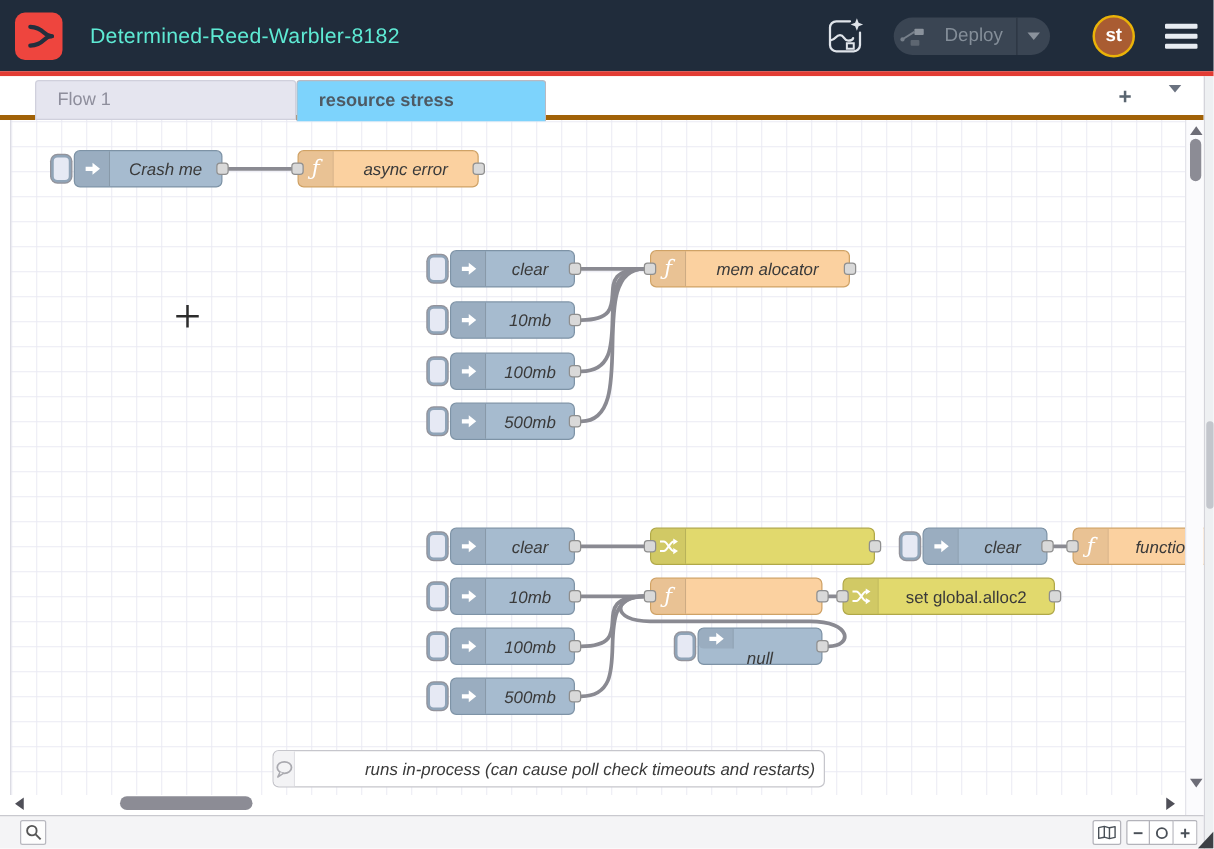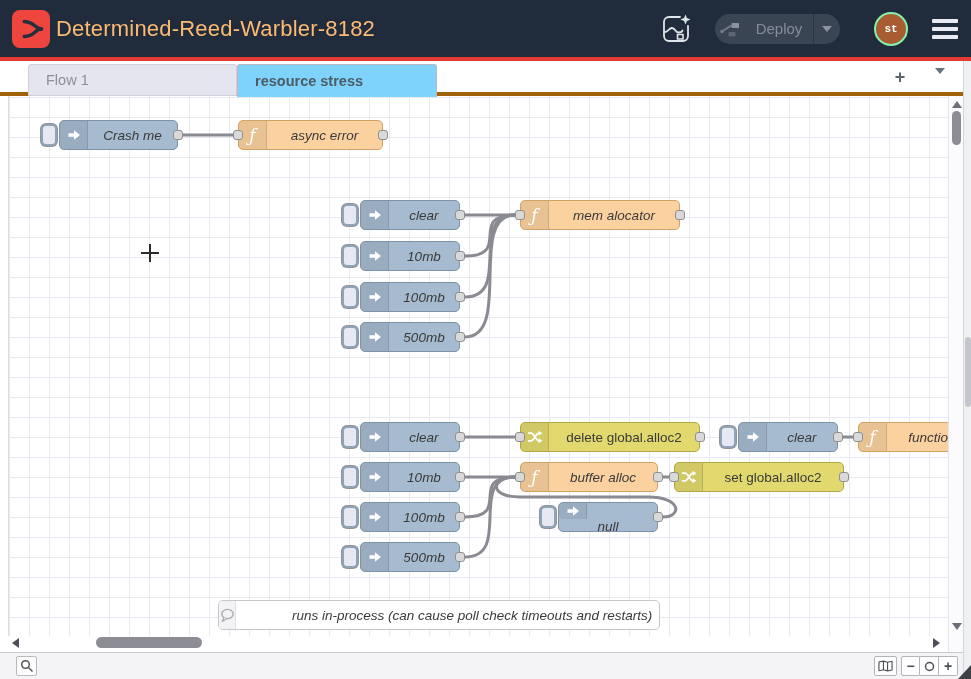--- a/index.html
+++ b/index.html
@@ -3,30 +3,30 @@
 <meta charset="utf-8">
 <style>
   * { margin:0; padding:0; box-sizing:border-box; }
   html,body { width:971px; height:679px; overflow:hidden; }
   body { font-family:"Liberation Sans","DejaVu Sans",sans-serif; background:#fff; position:relative; }
 
   
   #header { position:absolute; left:0; top:0; width:971px; height:57px; background:#202c3b; display:flex; align-items:center; }
   #red-line { position:absolute; left:0; top:57px; width:971px; height:4px; background:#e23b33; }
   #logo { width:38px; height:38px; margin-left:12px; border-radius:8px; background:#ee453e; display:flex; align-items:center; justify-content:center; }
-  #app-title { color:#fdba74; font-size:22px; margin-left:6px; letter-spacing:.2px; }
+  #app-title { color:#5eead4; font-size:17px; margin-left:22px; letter-spacing:.2px; }
   #header-right { margin-left:auto; display:flex; align-items:center; }
   #ai-btn { width:34px; height:34px; margin-right:22px; display:flex; align-items:center; justify-content:center; cursor:pointer; }
   #deploy-btn { width:125px; height:30px; background:#3a4553; border-radius:15px; display:flex; align-items:center; margin-right:34px; cursor:pointer; }
   #deploy-btn .dicon { width:30px; display:flex; justify-content:center; }
   #deploy-btn .dlabel { color:#848e99; font-size:15px; flex:1; text-align:center; }
   #deploy-btn .ddiv { width:1px; height:30px; background:#2b3542; }
   #deploy-btn .darrow { width:26px; display:flex; justify-content:center; align-items:center; }
   .tri-down { width:0; height:0; border-left:5px solid transparent; border-right:5px solid transparent; border-top:6px solid #8a929c; }
-  #avatar { width:34px; height:34px; border-radius:50%; background:#a95c32; border:2px solid #86efac; color:#fff; font-size:11px; font-weight:bold; display:flex; align-items:center; justify-content:center; margin-right:24px; cursor:pointer;font-family:Liberation Mono, monospace; }
+  #avatar { width:34px; height:34px; border-radius:50%; background:#a95c32; border:2px solid #eab308; color:#fff; font-size:15px; font-weight:bold; display:flex; align-items:center; justify-content:center; margin-right:24px; cursor:pointer; }
   #menu-btn { margin-right:13px; cursor:pointer; }
   #menu-btn .bar { width:26px; height:4px; background:#e7ecf2; border-radius:1px; margin:4px 0; }
 
   
   #tabbar { position:absolute; left:0; top:61px; width:963px; height:35px; background:#fff; border-bottom:4px solid #a16207; }
   .tab { position:absolute; top:3px; height:32px; font-size:14.5px; display:flex; align-items:center; padding-left:17px; cursor:pointer; border-radius:3px 3px 0 0; }
   #tab-flow1 { left:28px; width:209px; background:#e5e5ef; border:1px solid #d0d0dc; color:#8e8e9c; }
   #tab-active { left:237px; width:200px; background:#7dd3fc; border:1px solid #b9b9c2; border-bottom:none; height:33px; color:#4e5a64; font-weight:bold; z-index:2; }
   #tab-add { position:absolute; right:52px; top:6px; width:22px; height:22px; color:#5a6570; font-size:18px; font-weight:bold; text-align:center; line-height:21px; cursor:pointer; }
   #tab-list { position:absolute; right:18px; top:13px; cursor:pointer; }
@@ -262,29 +262,27 @@
       </div>
       <div class="node change" style="left: 512px; top: 326px; width: 180px;">
         <div class="nicon">
           <svg width="16" height="14" viewBox="0 0 16 14">
             <path d="M1 3.2 H4 C7 3.2 9 10.8 12 10.8" stroke="#fff" stroke-width="1.7" fill="none"></path>
             <path d="M11.6 8.3 L15.4 10.8 L11.6 13.3 Z" fill="#fff"></path>
             <path d="M1 10.8 H4 C7 10.8 9 3.2 12 3.2" stroke="#fff" stroke-width="1.7" fill="none"></path>
             <path d="M11.6 0.7 L15.4 3.2 L11.6 5.7 Z" fill="#fff"></path>
           </svg>
         </div>
-        <div class="nlabel">delete global.alloc2</div>
         <div class="port in"></div>
         <div class="port out"></div>
       </div>
       <div class="node function" style="left: 512px; top: 366px; width: 138px;">
         <div class="nicon">
           <span class="ficon">ƒ</span>
         </div>
-        <div class="nlabel it">buffer alloc</div>
         <div class="port in"></div>
         <div class="port out"></div>
       </div>
       <div class="node change" style="left: 666px; top: 366px; width: 170px;">
         <div class="nicon">
           <svg width="16" height="14" viewBox="0 0 16 14">
             <path d="M1 3.2 H4 C7 3.2 9 10.8 12 10.8" stroke="#fff" stroke-width="1.7" fill="none"></path>
             <path d="M11.6 8.3 L15.4 10.8 L11.6 13.3 Z" fill="#fff"></path>
             <path d="M1 10.8 H4 C7 10.8 9 3.2 12 3.2" stroke="#fff" stroke-width="1.7" fill="none"></path>
             <path d="M11.6 0.7 L15.4 3.2 L11.6 5.7 Z" fill="#fff"></path>

